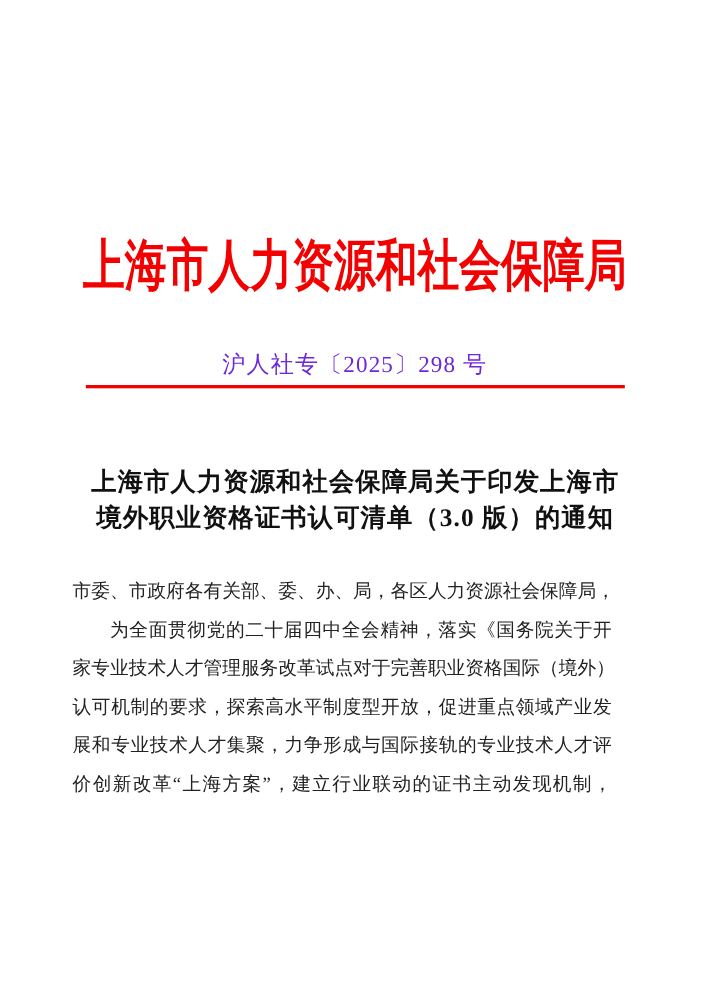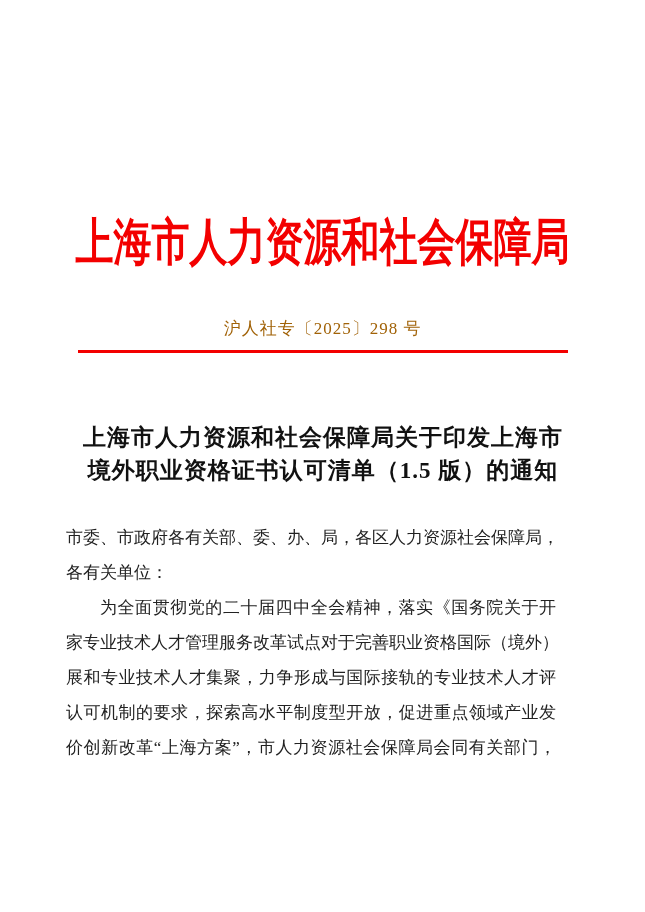--- a/index.html
+++ b/index.html
@@ -29,22 +29,22 @@
     transform-origin: top center;
     white-space: nowrap;
   }
   
   .doc-number {
     position: absolute;
     top: 317px;
     left: 0;
     width: 100%;
     text-align: center;
-    color: #a16207;
-    font-size: 17px;
+    color: #6d28d9;
+    font-size: 21px;
     letter-spacing: 1px;
     white-space: nowrap;
   }
   
   .red-rule {
     position: absolute;
     top: 350px;
     left: 78px;
     width: 490px;
     height: 3px;
@@ -103,28 +103,27 @@
 <div class="page">
 
   <div class="agency-header">上海市人力资源和社会保障局</div>
 
   <div class="doc-number">沪人社专〔2025〕298 号</div>
 
   <div class="red-rule"></div>
 
   <div class="doc-title">
     <div>上海市人力资源和社会保障局关于印发上海市</div>
-    <div>境外职业资格证书认可清单（1.5 版）的通知</div>
+    <div>境外职业资格证书认可清单（3.0 版）的通知</div>
   </div>
 
   <div class="body-text">
     <div class="body-line">市委、市政府各有关部、委、办、局，各区人力资源社会保障局，</div>
-    <div class="body-line short">各有关单位：</div>
     <div class="body-line indent">为全面贯彻党的二十届四中全会精神，落实《国务院关于开</div>
     <div class="body-line">家专业技术人才管理服务改革试点对于完善职业资格国际（境外）</div>
+    <div class="body-line">认可机制的要求，探索高水平制度型开放，促进重点领域产业发</div>
     <div class="body-line">展和专业技术人才集聚，力争形成与国际接轨的专业技术人才评</div>
-    <div class="body-line">认可机制的要求，探索高水平制度型开放，促进重点领域产业发</div>
-    <div class="body-line">价创新改革“上海方案”，市人力资源社会保障局会同有关部门，</div>
+    <div class="body-line">价创新改革“上海方案”，建立行业联动的证书主动发现机制，</div>
   </div>
 
   <div class="page-footer">— 1 —</div>
 
 </div>
 
 </body></html>

